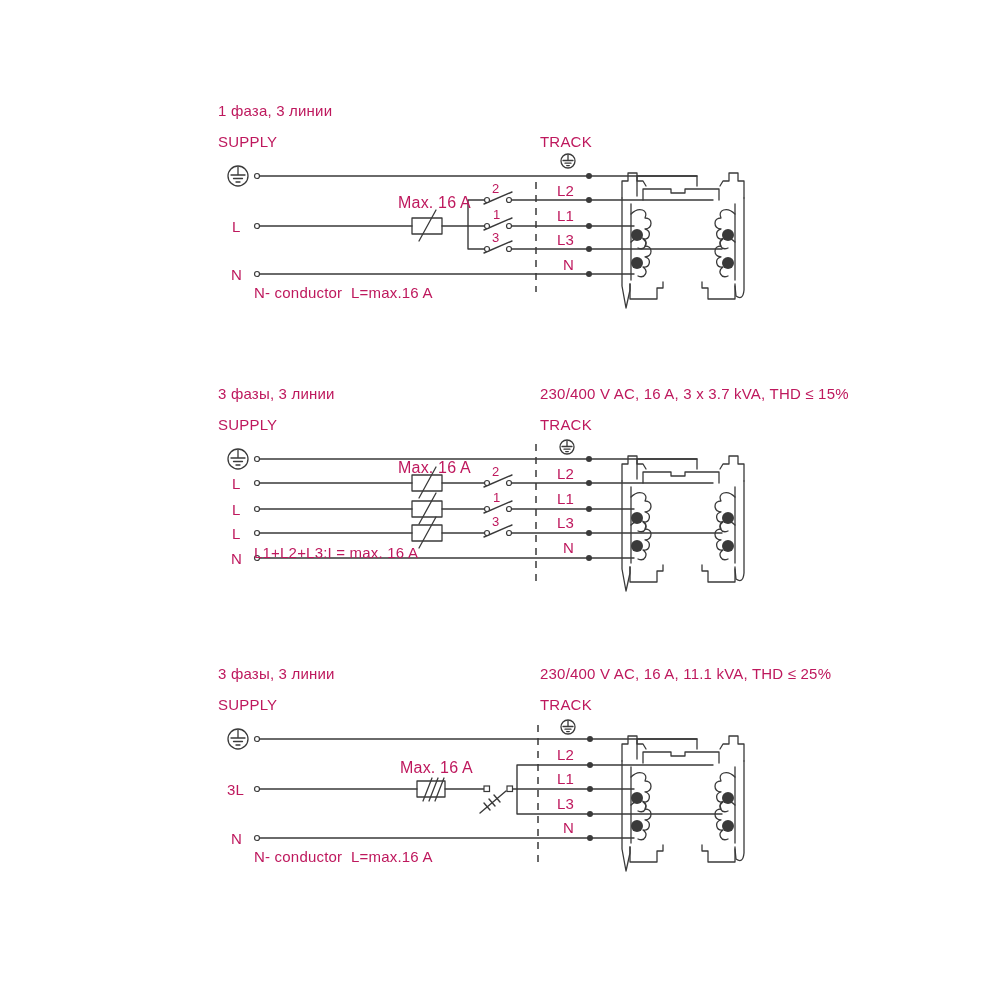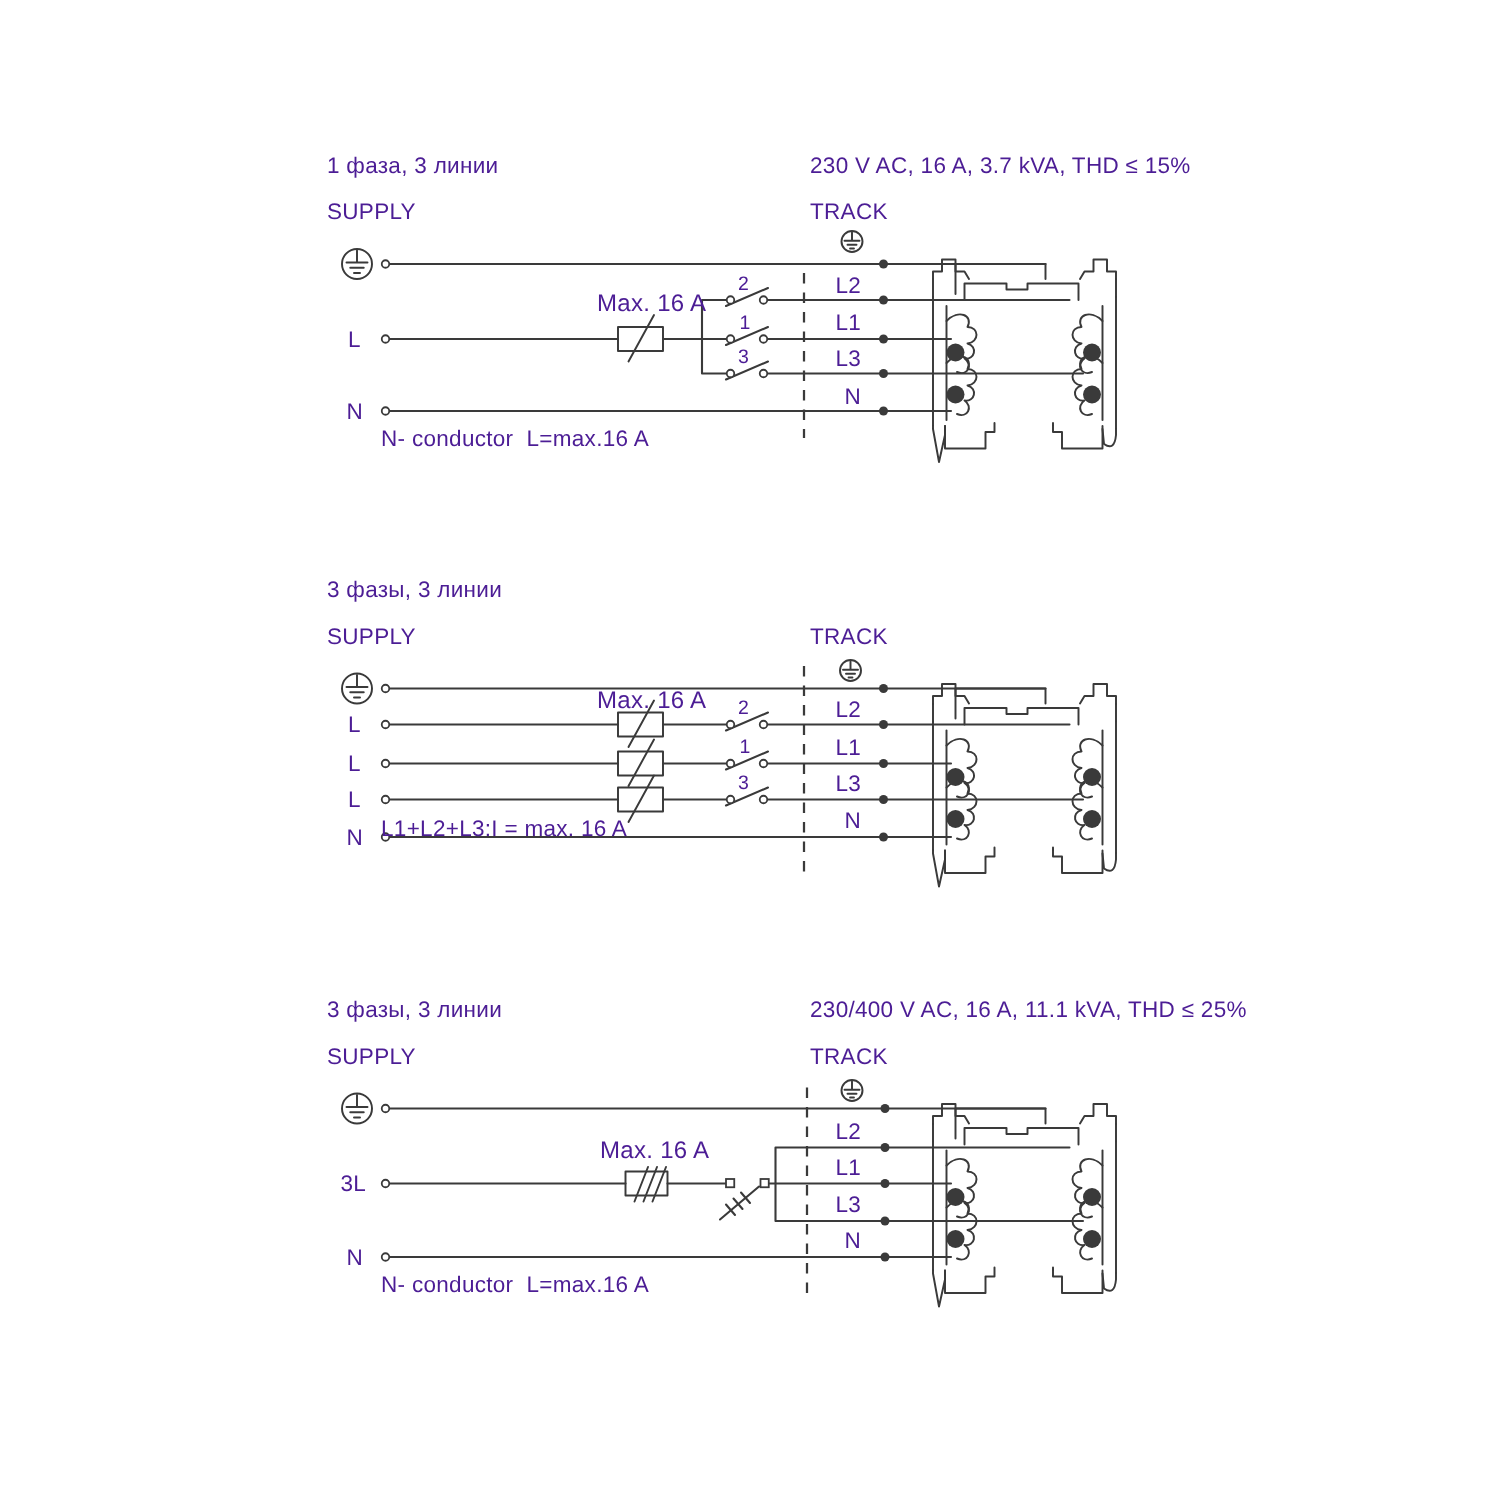--- a/index.html
+++ b/index.html
@@ -1,19 +1,19 @@
 <!DOCTYPE html>
 <html><head>
 <meta charset="utf-8">
 <style>
   html,body{margin:0;padding:0;background:#ffffff;}
   .canvas{position:relative;width:1000px;height:1000px;background:#ffffff;overflow:hidden;
           font-family:"Liberation Sans",sans-serif;}
   .art{position:absolute;left:0;top:0;}
-  .lbl{position:absolute;color:#4c1d95;font-size:15px;line-height:17px;white-space:pre;letter-spacing:.2px;}
+  .lbl{position:absolute;color:#be185d;font-size:15px;line-height:17px;white-space:pre;letter-spacing:.2px;}
   .sm{font-size:16px;line-height:15px;}
   .num{font-size:13px;line-height:15px;}
   .w{stroke:#3a3a3a;stroke-width:1.4;fill:none;stroke-linecap:round;}
   .p{stroke:#3a3a3a;stroke-width:1.3;fill:none;stroke-linejoin:round;stroke-linecap:round;}
   .dash{stroke:#3a3a3a;stroke-width:1.5;fill:none;stroke-dasharray:7 6;}
   .term{fill:#ffffff;stroke:#3a3a3a;stroke-width:1.2;}
   .sq{fill:#ffffff;stroke:#3a3a3a;stroke-width:1.2;}
   .jd{fill:#3a3a3a;stroke:none;}
   .dot{fill:#3a3a3a;stroke:none;}
 </style>
@@ -174,36 +174,36 @@
     <path class="w" d="M260,838 H634"></path>
     <circle cx="590" cy="838" r="3" class="jd"></circle>
 
     <path class="dash" d="M538,725 V868"></path>
     <use href="#peSmall" transform="translate(568,727)"></use>
     <use href="#trackProfile" transform="translate(615,731)"></use>
   </g>
 </svg>
 
 <span class="lbl" style="left:218px;top:102px">1 фаза, 3 линии</span>
-<span class="lbl" style="left:540px;top:102px">230 V AC, 16 A, 3.7 kVA, THD ≤ 15%</span>
 <span class="lbl" style="left:218px;top:133px">SUPPLY</span>
 <span class="lbl" style="left:540px;top:133px">TRACK</span>
 <span class="lbl sm" style="left:398px;top:195px">Max. 16 A</span>
 <span class="lbl" style="left:232px;top:218px">L</span>
 <span class="lbl" style="left:231px;top:266px">N</span>
 <span class="lbl num" style="left:492px;top:181px">2</span>
 <span class="lbl num" style="left:493px;top:207px">1</span>
 <span class="lbl num" style="left:492px;top:230px">3</span>
 <span class="lbl" style="left:557px;top:182px">L2</span>
 <span class="lbl" style="left:557px;top:207px">L1</span>
 <span class="lbl" style="left:557px;top:231px">L3</span>
 <span class="lbl" style="left:563px;top:256px">N</span>
 <span class="lbl" style="left:254px;top:284px">N- conductor  L=max.16 A</span>
 
 <span class="lbl" style="left:218px;top:385px">3 фазы, 3 линии</span>
+<span class="lbl" style="left:540px;top:385px">230/400 V AC, 16 A, 3 x 3.7 kVA, THD ≤ 15%</span>
 <span class="lbl" style="left:218px;top:416px">SUPPLY</span>
 <span class="lbl" style="left:540px;top:416px">TRACK</span>
 <span class="lbl sm" style="left:398px;top:460px">Max. 16 A</span>
 <span class="lbl" style="left:232px;top:475px">L</span>
 <span class="lbl" style="left:232px;top:501px">L</span>
 <span class="lbl" style="left:232px;top:525px">L</span>
 <span class="lbl" style="left:231px;top:550px">N</span>
 <span class="lbl num" style="left:492px;top:464px">2</span>
 <span class="lbl num" style="left:493px;top:490px">1</span>
 <span class="lbl num" style="left:492px;top:514px">3</span>

